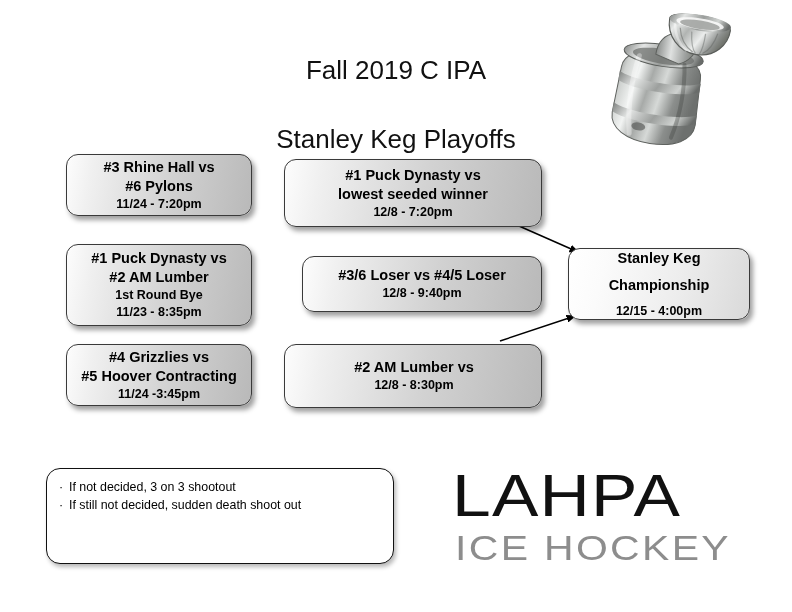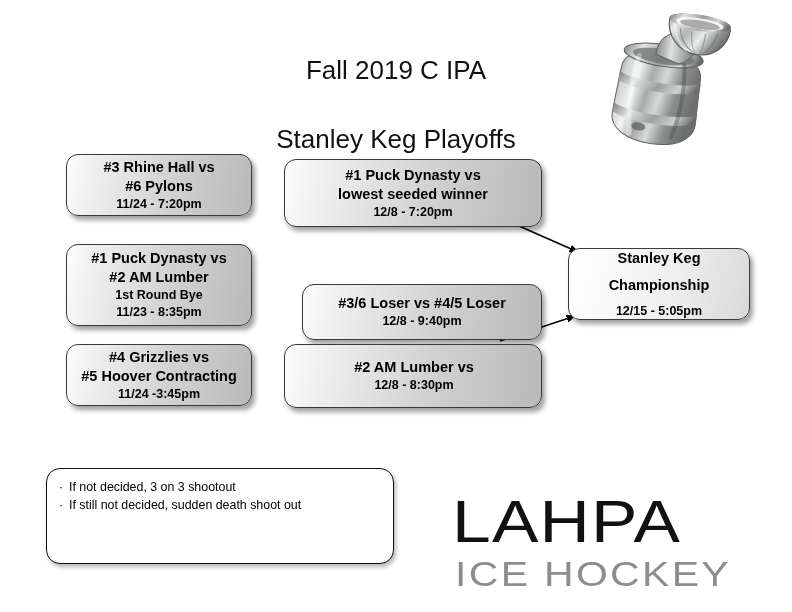--- a/index.html
+++ b/index.html
@@ -76,21 +76,21 @@
     background: linear-gradient(105deg, #ffffff 0%, #fbfbfb 20%, #ededed 60%, #d9d9d9 100%);
     gap: 8px;
   }
 
   
   #box-r1-a { left: 66px;  top: 154px; width: 186px; height: 62px; }
   #box-r1-b { left: 66px;  top: 244px; width: 186px; height: 82px; }
   #box-r1-c { left: 66px;  top: 344px; width: 186px; height: 62px; }
 
   #box-r2-a { left: 284px; top: 159px; width: 258px; height: 68px; }
-  #box-r2-b { left: 302px; top: 256px; width: 240px; height: 56px; margin-top: 28px; }
+  #box-r2-b { left: 302px; top: 256px; width: 240px; height: 56px; }
   #box-r2-c { left: 284px; top: 344px; width: 258px; height: 64px; padding-left: 8px; }
 
   #box-final { left: 568px; top: 248px; width: 182px; height: 72px; }
 
   
   #arrows {
     position: absolute;
     left: 0; top: 0;
     width: 792px; height: 612px;
     pointer-events: none;
@@ -118,21 +118,21 @@
   }
   #rules .rule .bullet {
     display: inline-block;
     width: 10px;
   }
 
   
   #logo {
     position: absolute;
     left: 452px;
-    top: 492px;
+    top: 466px;
     width: 290px;
     height: 104px;
   }
   #logo .lahpa {
     font-family: "Liberation Sans", sans-serif;
     font-size: 59px;
     line-height: 60px;
     letter-spacing: 1px;
     font-weight: 400;
     color: #111111;
@@ -271,21 +271,21 @@
 </div>
 
 <div class="box" id="box-r2-c">
   <div class="ln1">#2 AM Lumber vs</div>
   <div class="sub">12/8 - 8:30pm</div>
 </div>
 
 <div class="box" id="box-final">
   <div class="ln1">Stanley Keg</div>
   <div class="ln2">Championship</div>
-  <div class="sub">12/15 - 5:05pm</div>
+  <div class="sub">12/15 - 4:00pm</div>
 </div>
 
 <div id="rules">
   <div class="rule">
     <span class="bullet">·</span><span>If not decided, 3 on 3 shootout</span>
   </div>
   <div class="rule">
     <span class="bullet">·</span><span>If still not decided, sudden death shoot out</span>
   </div>
 </div>

